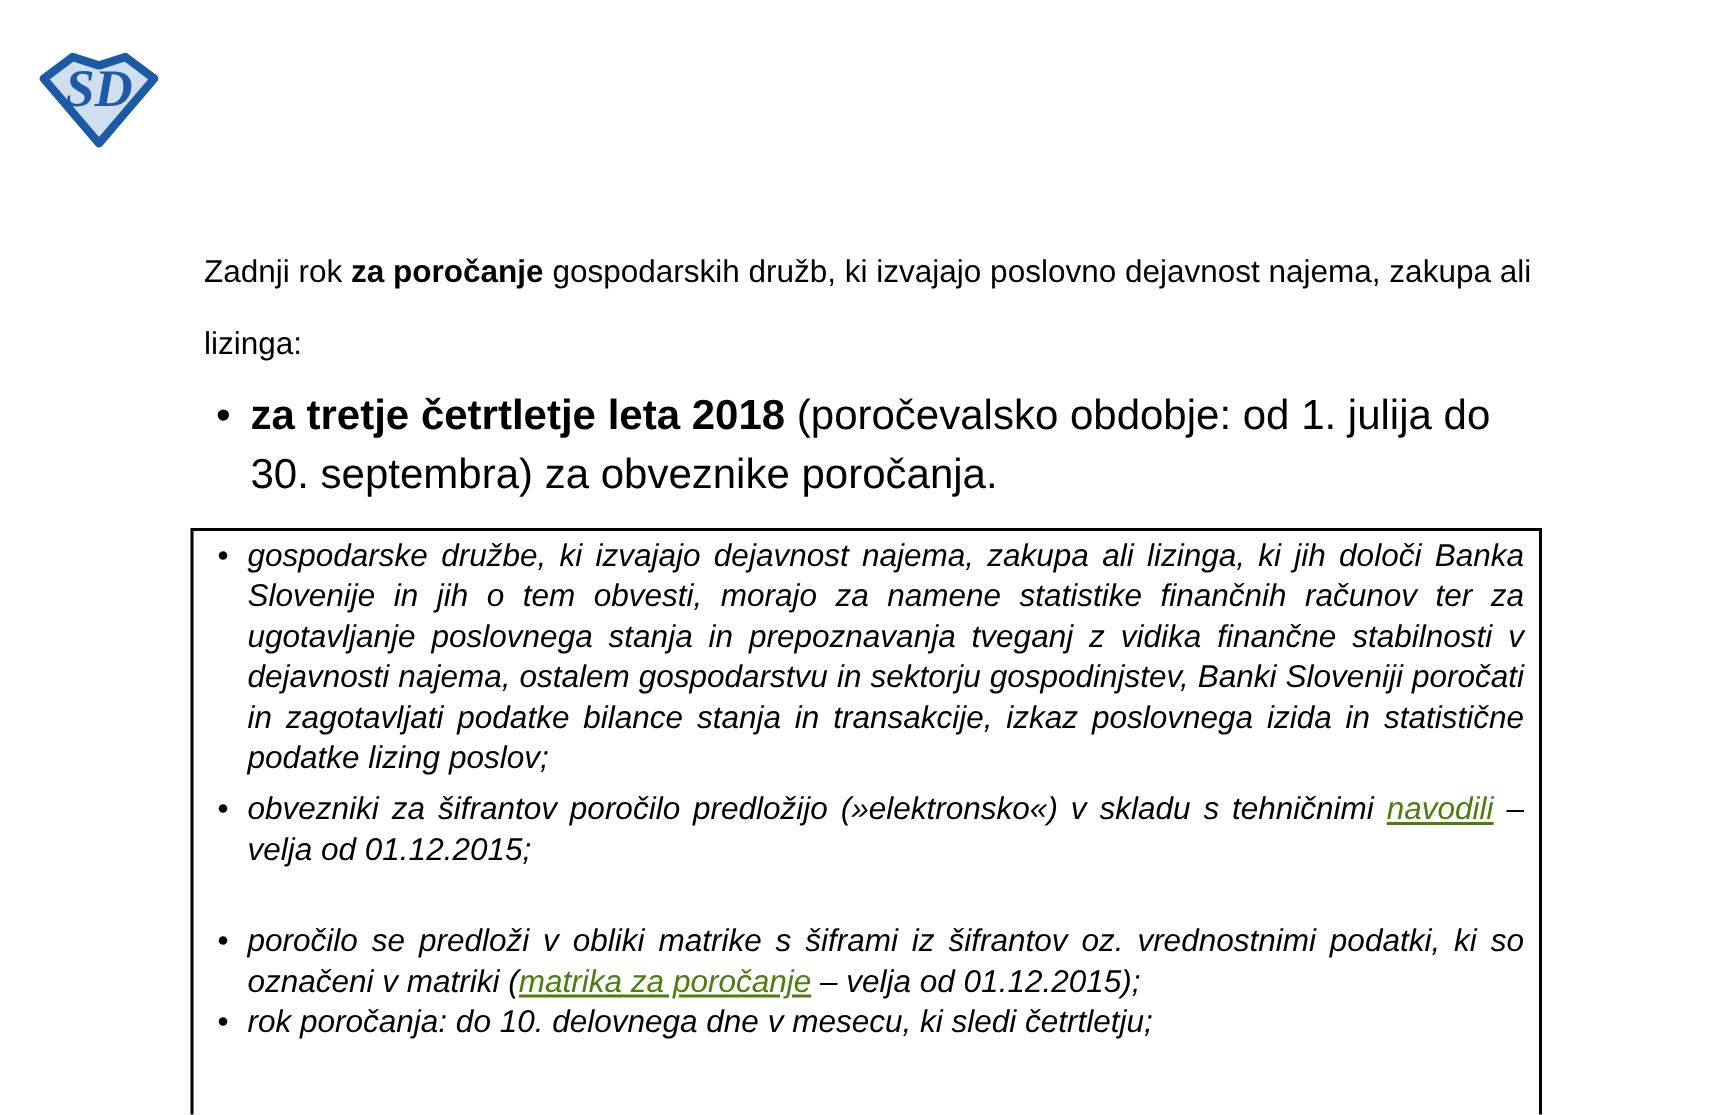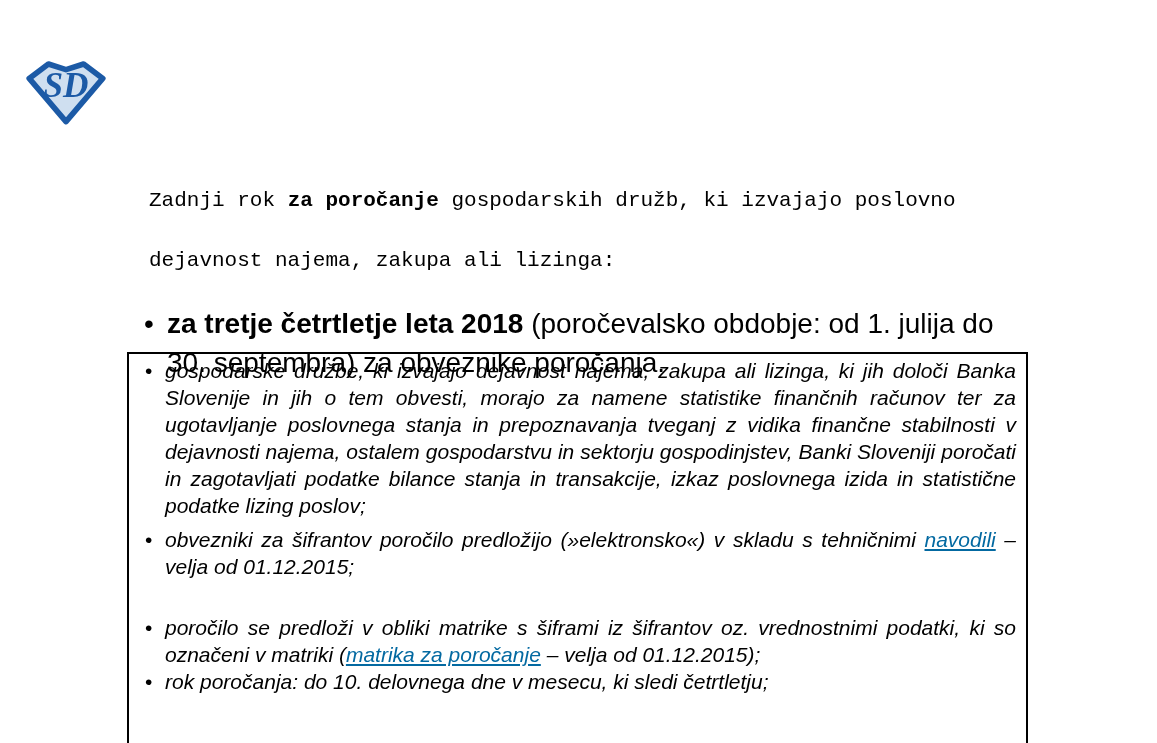--- a/index.html
+++ b/index.html
@@ -5,31 +5,30 @@
   html, body { margin: 0; padding: 0; }
   body {
     width: 1157px; height: 743px;
     background: #ffffff;
     color: #000000;
     font-family: "Liberation Sans", sans-serif;
     overflow: hidden;
     position: relative;
   }
   .logo {
-    position: absolute; left: 26px; top: 59px;
+    position: absolute; left: 26px; top: 33px;
     width: 80px; height: 66px; text-decoration: underline;
   }
   .content {
     position: absolute; left: 136px; top: 158px; width: 890px;
   }
   .intro {
-    margin: 13px;
+    margin: 0;
     font-size: 21px;
-    line-height: 60px;
-    font-family: Liberation Mono, monospace;
+    line-height: 48px;
   }
   .intro b { font-weight: bold; }
   .deadline-item {
     position: relative;
     margin-top: 3px;
     padding-left: 31px;
     font-size: 28px;
     line-height: 39px;
   }
   .deadline-item::before {
@@ -57,21 +56,21 @@
     line-height: 27px;
   }
   .bx-item::before {
     content: "\2022";
     position: absolute; left: 9px; top: 0;
     font-style: normal;
   }
   .bx-item.small-gap { margin-top: 7px; }
   .bx-item.blank-line-above { margin-top: 34px; }
   .lnk {
-    color: #0369a1;
+    color: #4d7c0f;
     text-decoration: underline;
     cursor: pointer;
   }
 </style>
 </head>
 <body>
 
 <div class="logo">
   <svg width="80" height="66" viewBox="0 0 100 82">
     <polygon points="4,24 28,6 50,13 72,6 96,24 50,78" fill="#cfdff0" stroke="#1c5aa6" stroke-width="7" stroke-linejoin="round"></polygon>

